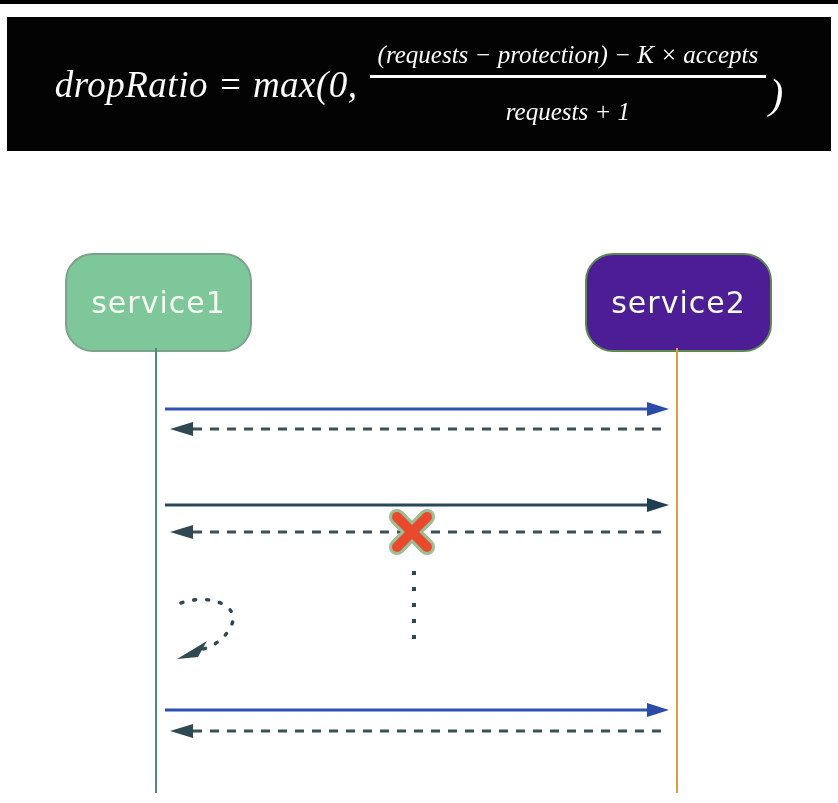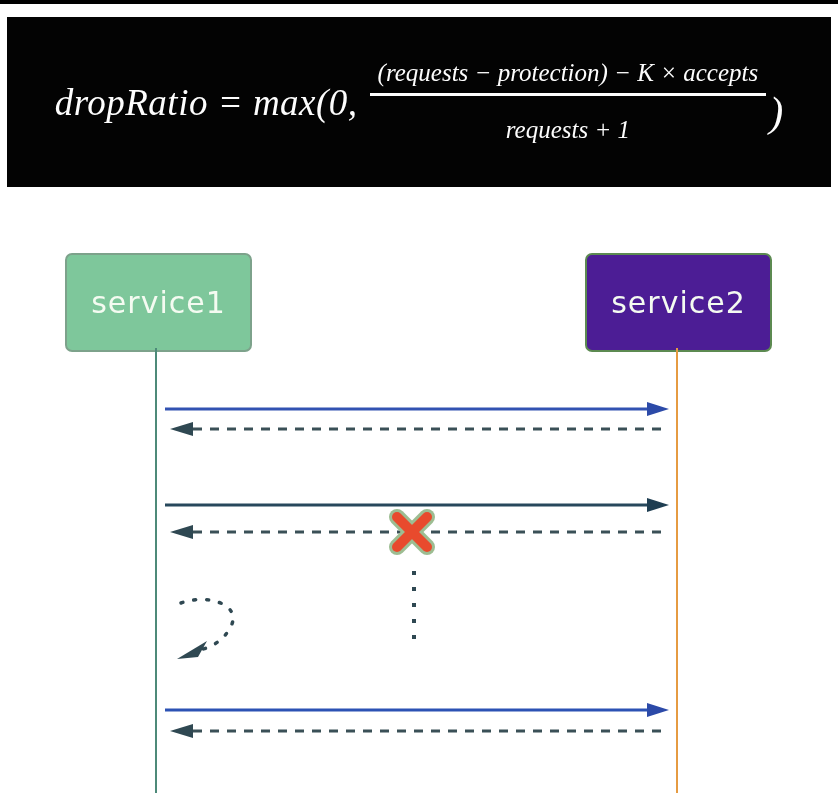--- a/index.html
+++ b/index.html
@@ -3,34 +3,34 @@
 <meta charset="utf-8">
 <style>
   html,body{margin:0;padding:0;}
   body{
     width:838px;height:803px;position:relative;background:#ffffff;
     font-family:"DejaVu Sans",sans-serif;overflow:hidden;
   }
   
   .top-strip{position:absolute;left:0;top:0;width:838px;height:4px;background:#000;}
   .formula-banner{
-    position:absolute;left:7px;top:17px;width:824px;height:170px;background:#030303;
+    position:absolute;left:7px;top:17px;width:824px;height:134px;background:#030303;
     color:#fdfdfd;display:flex;align-items:center;justify-content:center;
     font-family:"Liberation Serif","DejaVu Serif",serif;font-style:italic;
   }
   .f-prefix{font-size:37px;margin-right:12px;letter-spacing:.5px;}
   .f-frac{display:flex;flex-direction:column;align-items:center;font-size:25px;line-height:1.15;}
   .f-num{padding:0 8px 5px;border-bottom:3px solid #fdfdfd;}
   .f-den{padding-top:20px;}
   .f-close{font-size:42px;margin-left:3px;transform:translateY(10px);}
 
   
   .diagram{position:absolute;left:0;top:173px;width:838px;height:630px;}
   .actor-box{
-    position:absolute;width:183px;height:95px;border-radius:7px;
+    position:absolute;width:183px;height:95px;border-radius:28px;
     display:flex;align-items:center;justify-content:center;
     color:#f4fbf1;font-size:30px;letter-spacing:1px;
   }
   .actor-service1{left:65px;top:80px;background:#7ec79b;border:2px solid #7da28b;}
   .actor-service2{left:585px;top:80px;background:#4c1d95;border:2px solid #5c8a51;}
   .lifeline{position:absolute;top:175px;width:2px;height:445px;}
   .lifeline-1{left:155px;background:#4d8a79;}
   .lifeline-2{left:676px;background:#e69b42;}
   svg{position:absolute;left:0;top:0;}
 </style>

